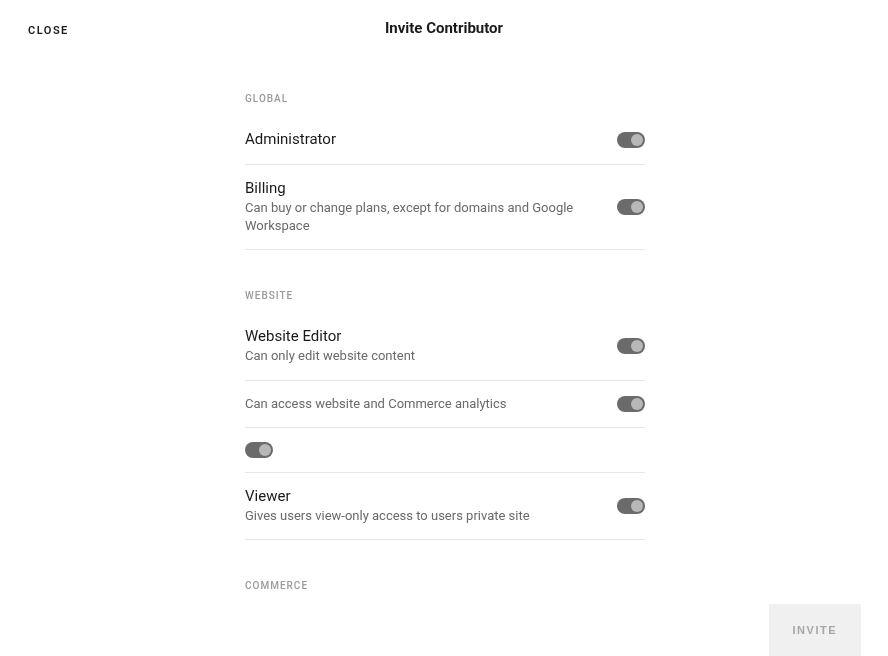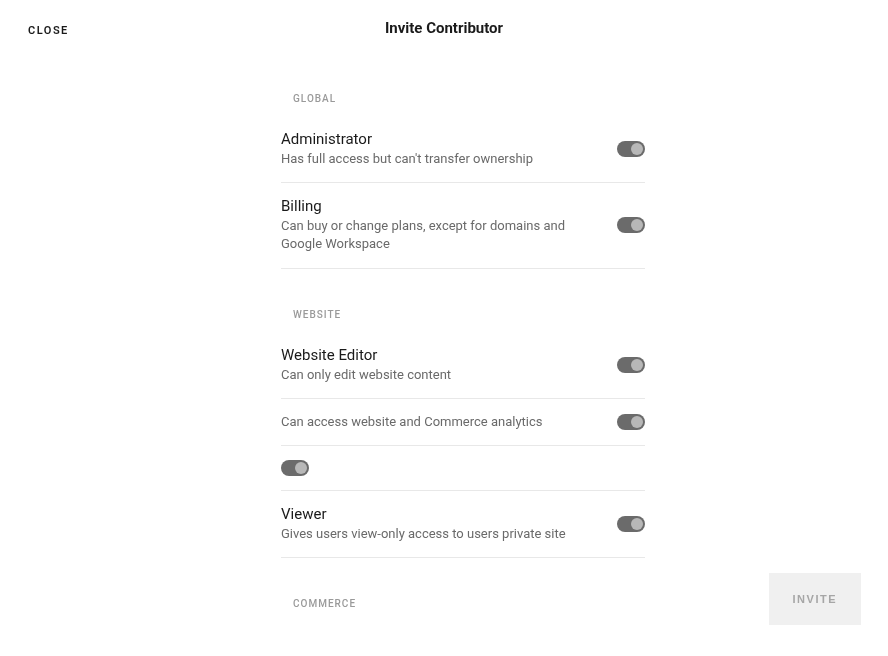--- a/index.html
+++ b/index.html
@@ -51,32 +51,30 @@
       margin-left: 27px;
     }
     .section-label {
       font-size: 10px;
       font-weight: 500;
       letter-spacing: 1px;
       color: #9a9a9a;
       text-transform: uppercase;
       margin-top: 40px;
       margin-bottom: 12px;
-      margin-left: 48px;
     }
     .section-label:first-of-type {
       margin-top: 32px;
     }
     .perm-row {
       display: flex;
       justify-content: space-between;
       align-items: center;
       padding: 14px 0;
       border-bottom: 1px solid #e8e8e8;
-      margin-left: 36px;
     }
     .perm-row:last-child {
       border-bottom: none;
     }
     .perm-text {
       flex: 1;
       padding-right: 20px;
     }
     .perm-title {
       font-size: 15px;
@@ -103,21 +101,21 @@
       position: absolute;
       width: 12px;
       height: 12px;
       background: #b8b8b8;
       border-radius: 50%;
       top: 2px;
       right: 2px;
     }
     .invite-btn {
       position: absolute;
-      bottom: 31px;
+      bottom: 0;
       right: 27px;
       background: #f0f0f0;
       color: #a6a6a6;
       font-size: 11px;
       font-weight: 600;
       letter-spacing: 1.5px;
       text-transform: uppercase;
       padding: 20px 24px;
       border: none;
       cursor: pointer;
@@ -132,21 +130,20 @@
 </div>
 
 <div class="content">
   <div class="content-inner">
 
     <div class="section-label">GLOBAL</div>
 
     <div class="perm-row">
       <div class="perm-text">
         <div class="perm-title">Administrator</div>
-        <div class="perm-desc">Has full access but can't transfer ownership</div>
       </div>
       <div class="toggle"></div>
     </div>
 
     <div class="perm-row">
       <div class="perm-text">
         <div class="perm-title">Billing</div>
         <div class="perm-desc">Can buy or change plans, except for domains and Google Workspace</div>
       </div>
       <div class="toggle"></div>

